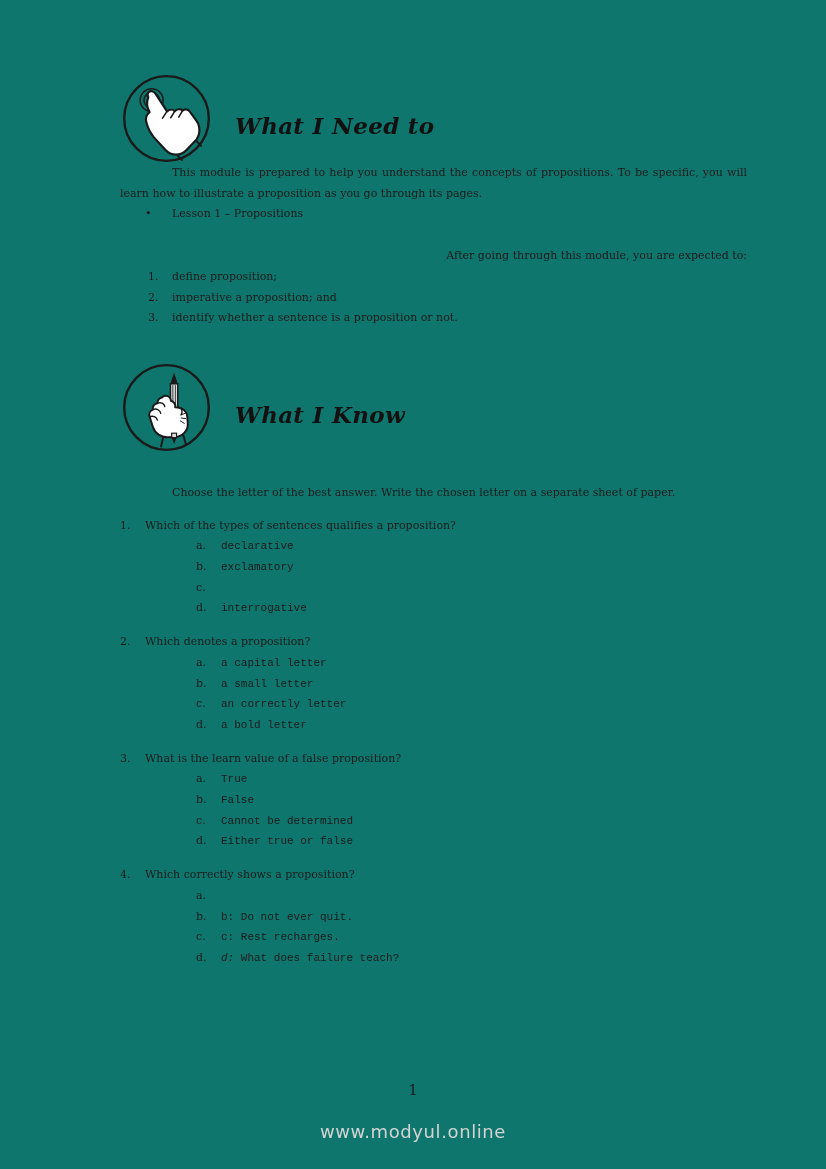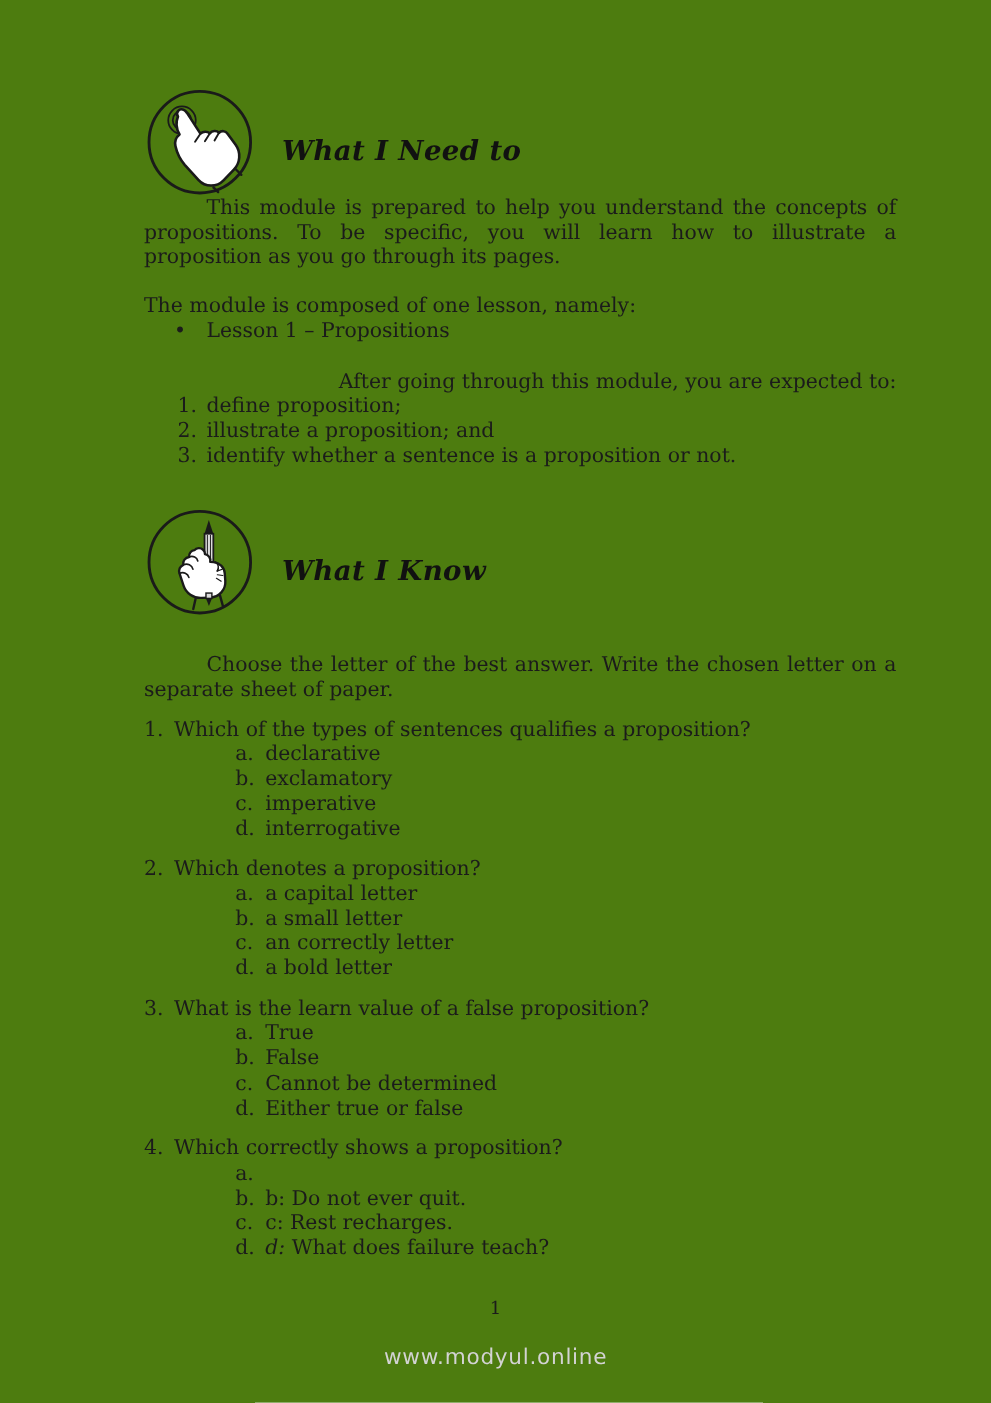--- a/index.html
+++ b/index.html
@@ -2,28 +2,28 @@
 <html><head>
 <meta charset="utf-8">
 <style>
   * { margin: 0; padding: 0; box-sizing: border-box; }
   html, body { background: #ffffff; }
   .page {
     position: relative;
     width: 826px;
     height: 1169px;
     margin: 0 auto;
-    background: #4d7c0f;
+    background: #0f766e;
     color: #1b1b1b;
     font-family: "DejaVu Serif", "Liberation Serif", serif;
     overflow: hidden;
   }
   .content { padding: 0 79px 0 120px; }
 
-  .t { font-size: 17px; line-height: 20.7px; }
+  .t { font-size: 11px; line-height: 20.7px; }
   .just { text-align: justify; }
   .indent { text-indent: 52px; }
 
   
   .section-header { display: flex; align-items: center; }
   .section-header.first { margin-top: 74px; }
   .section-header.second { margin-top: 34px; }
   .icon-badge { width: 89px; height: 89px; margin-left: 2px; flex: 0 0 auto; }
   .icon-badge svg { display: block; width: 89px; height: 89px; }
   .section-heading {
@@ -50,21 +50,21 @@
 
   .instructions { margin-top: 31px; }
 
   .questions { margin-top: 12px; }
   .question { margin-bottom: 13px; }
   .q-row { display: flex; }
   .q-num { width: 25px; flex: 0 0 auto; }
   .q-text { flex: 1; }
   .opt-row { display: flex; padding-left: 76px; }
   .opt-letter { width: 25px; flex: 0 0 auto; }
-  .opt-text { flex: 1; }
+  .opt-text { flex: 1; font-family: Liberation Mono, monospace; }
   .opt-em { font-style: italic; }
 
   .page-number {
     position: absolute;
     top: 1081px;
     left: 0;
     width: 100%;
     text-align: center;
     font-size: 15px;
   }
@@ -109,37 +109,36 @@
             <path d="M56.5,83 L60.5,87"></path>
             <path d="M75.5,68 L80,72.5"></path>
           </g>
         </svg>
       </div>
       <h1 class="section-heading">What I Need to</h1>
     </div>
 
     <p class="t just indent intro-para">This module is prepared to help you understand the concepts of propositions. To be specific, you will learn how to illustrate a proposition as you go through its pages.</p>
 
-    <p class="t composed-line">The module is composed of one lesson, namely:</p>
 
     <div class="t bullet-row">
       <span class="bullet-char">•</span>
       <span class="bullet-text">Lesson 1 – Propositions</span>
     </div>
 
     <p class="t after-line">After going through this module, you are expected to:</p>
 
     <div class="objectives">
       <div class="t obj-row">
         <span class="obj-num">1.</span>
         <span class="obj-text">define proposition;</span>
       </div>
       <div class="t obj-row">
         <span class="obj-num">2.</span>
-        <span class="obj-text">illustrate a proposition; and</span>
+        <span class="obj-text">imperative a proposition; and</span>
       </div>
       <div class="t obj-row">
         <span class="obj-num">3.</span>
         <span class="obj-text">identify whether a sentence is a proposition or not.</span>
       </div>
     </div>
 
     <div class="section-header second">
       <div class="icon-badge">
         <svg viewBox="0 0 90 90" aria-hidden="true">
@@ -187,21 +186,20 @@
         <div class="t opt-row">
           <span class="opt-letter">a.</span>
           <span class="opt-text"><i class="opt-em"></i><span>declarative</span></span>
         </div>
         <div class="t opt-row">
           <span class="opt-letter">b.</span>
           <span class="opt-text"><i class="opt-em"></i><span>exclamatory</span></span>
         </div>
         <div class="t opt-row">
           <span class="opt-letter">c.</span>
-          <span class="opt-text"><i class="opt-em"></i><span>imperative</span></span>
         </div>
         <div class="t opt-row">
           <span class="opt-letter">d.</span>
           <span class="opt-text"><i class="opt-em"></i><span>interrogative</span></span>
         </div>
       </div>
 
       <div class="question">
         <div class="t q-row">
           <span class="q-num">2.</span>

